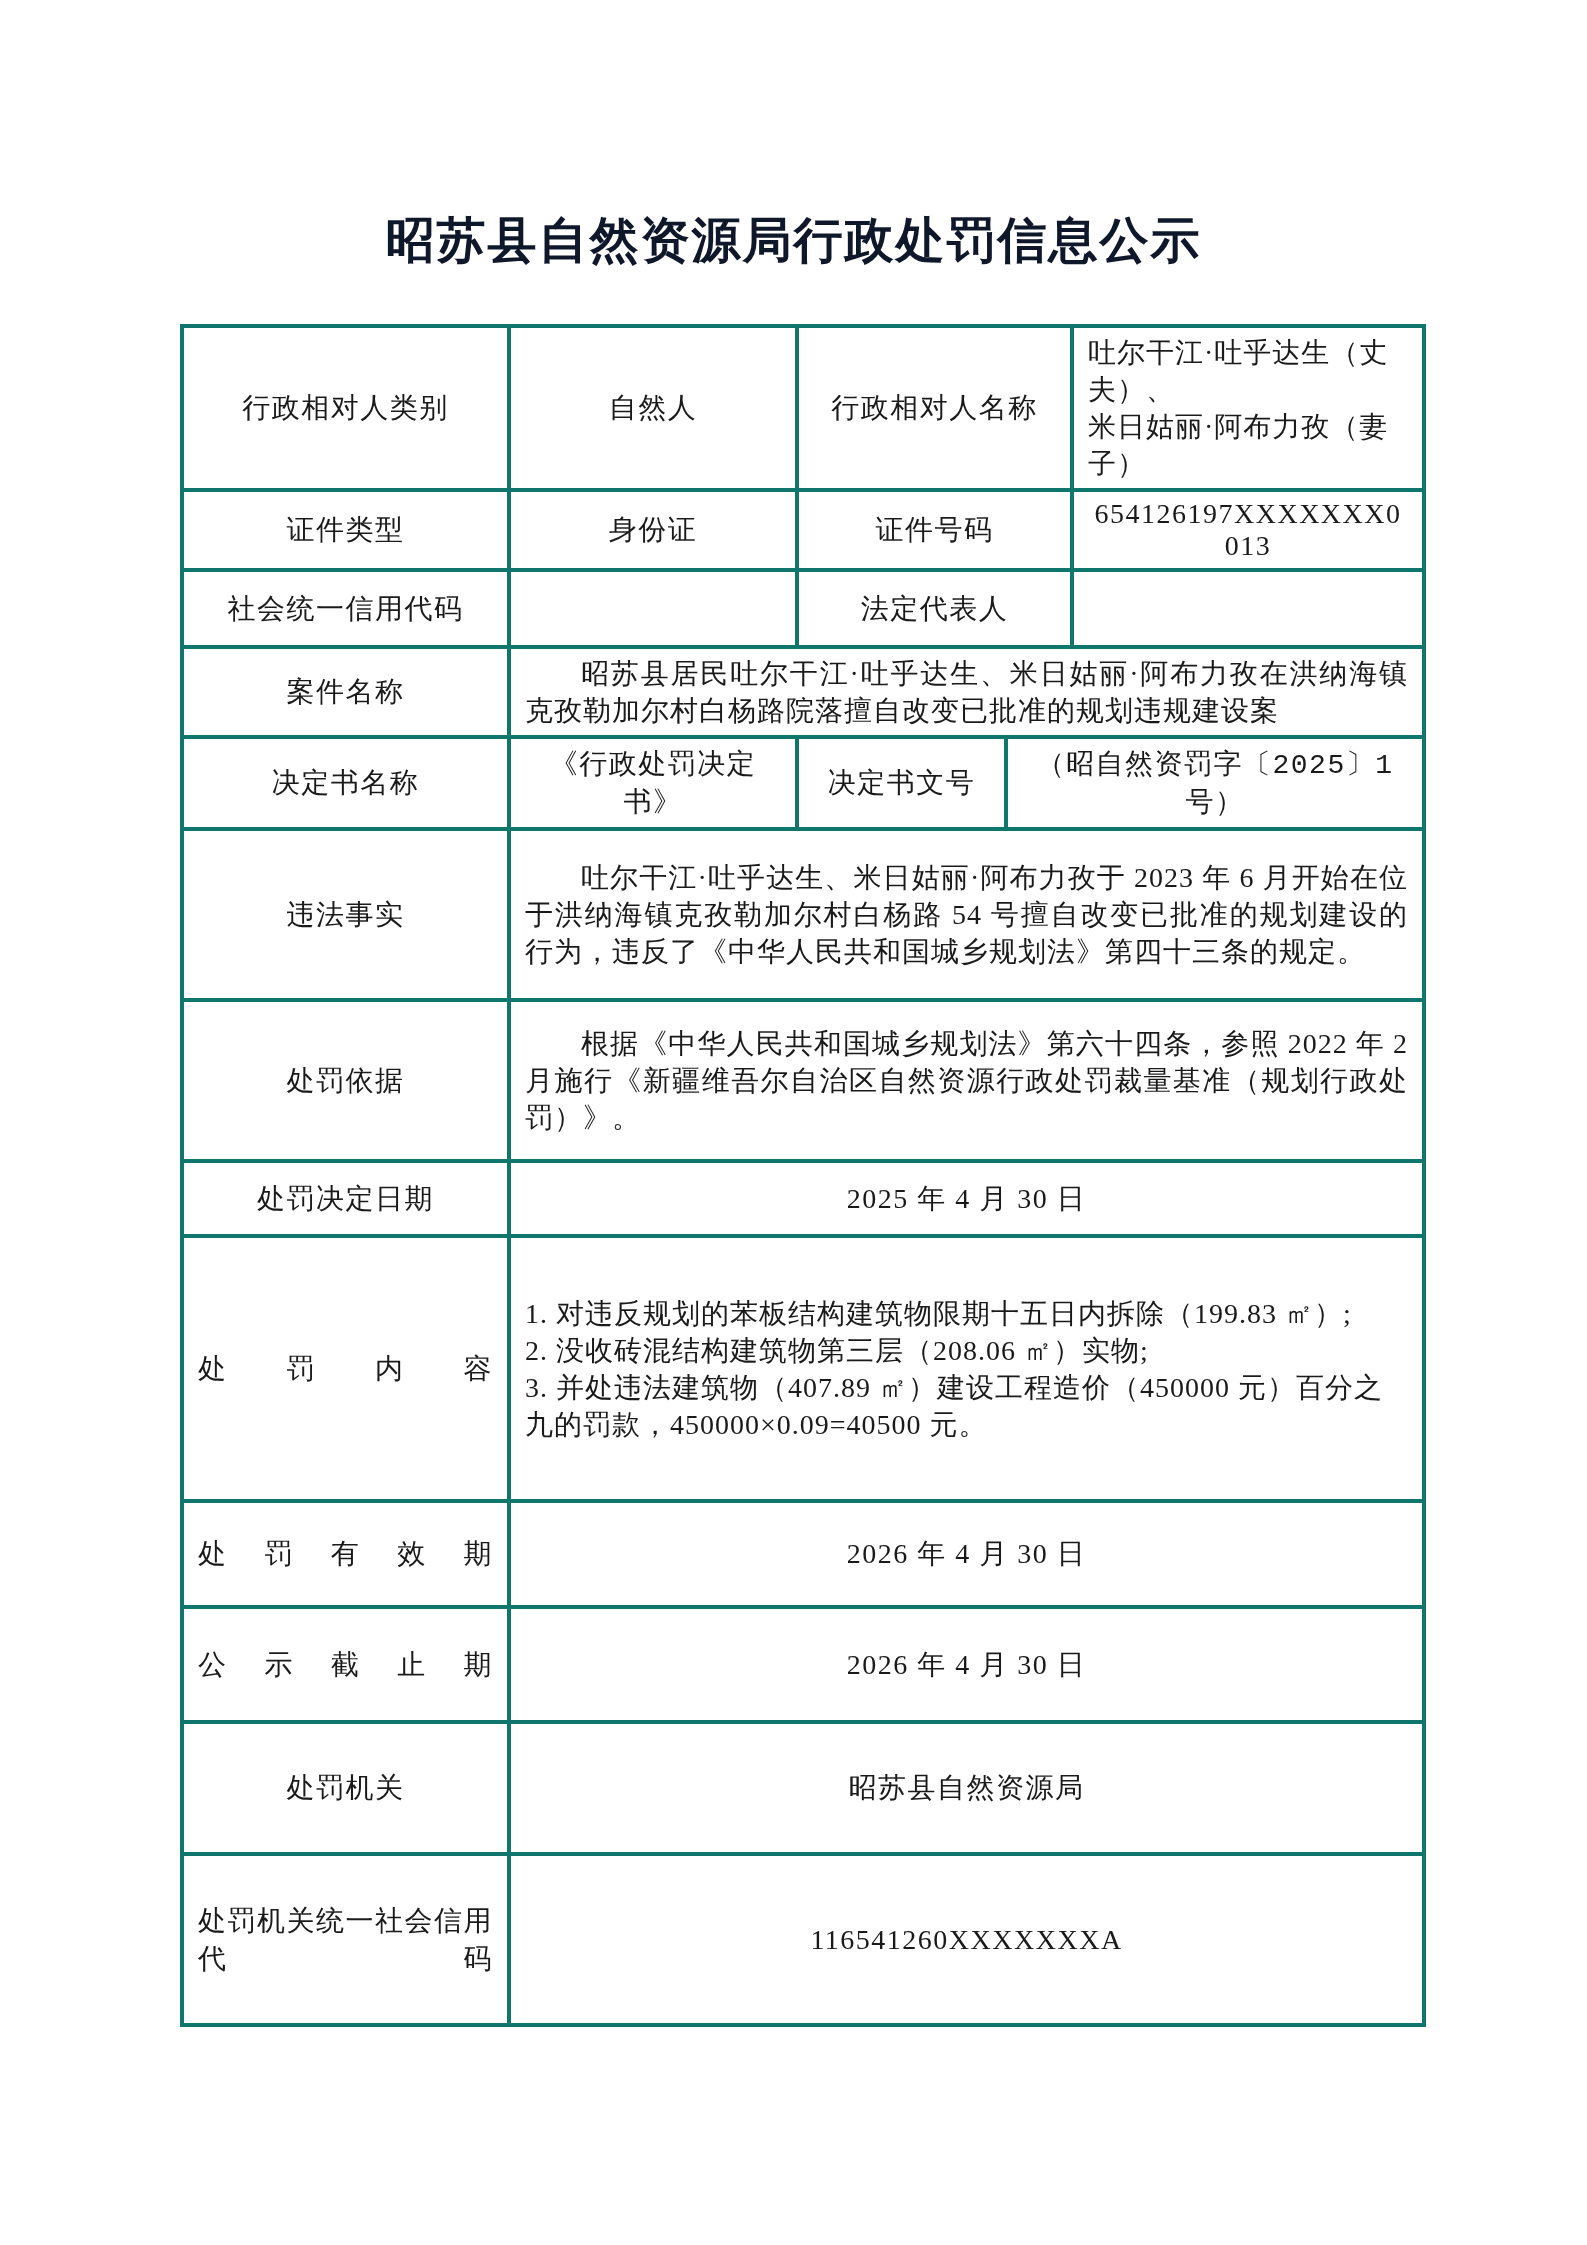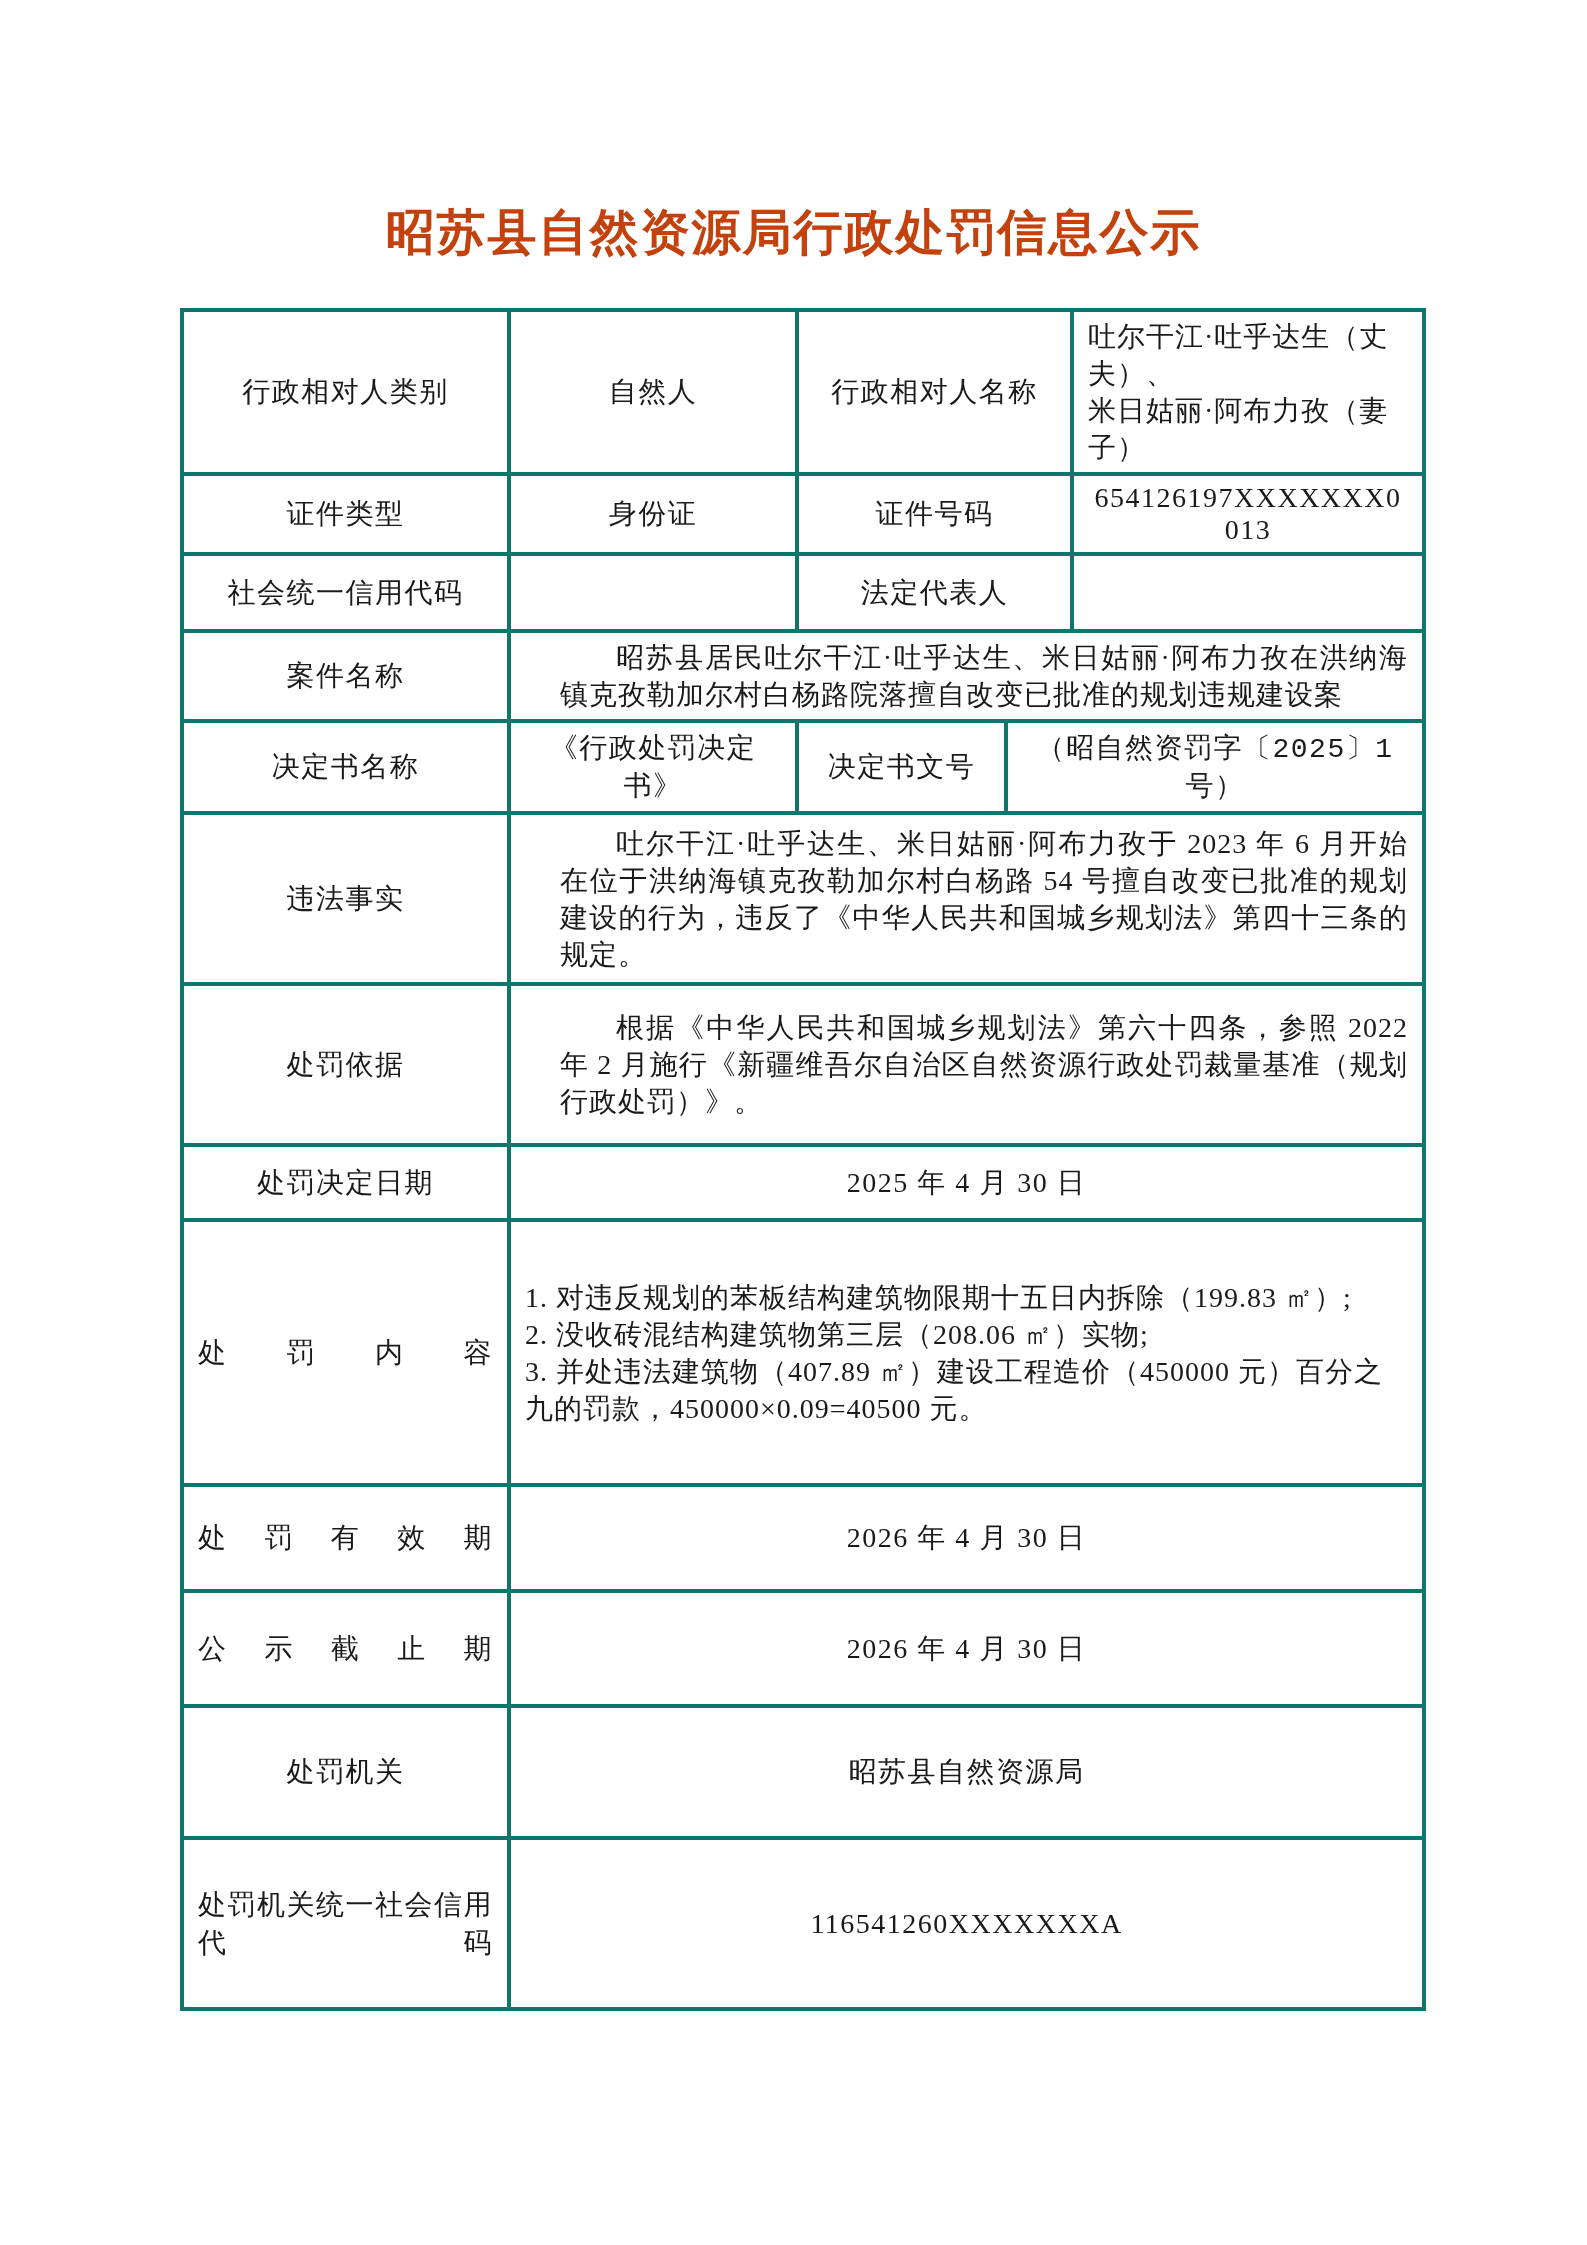--- a/index.html
+++ b/index.html
@@ -6,29 +6,29 @@
   .page{
     position:relative;
     width:1587px;
     height:2245px;
     background:#ffffff;
     font-family:"Liberation Serif","DejaVu Serif",serif;
     color:#111;
     overflow:hidden;
   }
   .doc-title{
-    margin:4px;
+    margin:12px;
     padding-top:196px;
     padding-bottom:38px;
     text-align:center;
     font-family:"Liberation Sans","DejaVu Sans",sans-serif;
     font-weight:900;
     font-size:49px;
     letter-spacing:2px;
-    color:#c2410c;
+    color:#0f172a;
   }
   table.penalty{
     margin-left:180px;
     width:1242px;
     border-collapse:collapse;
     table-layout:fixed;
   }
   table.penalty td{
     border:4px solid #0f766e;
     padding:6px 14px;
@@ -45,21 +45,20 @@
     text-align:justify;
     text-align-last:justify;
     padding-left:18px;
     padding-right:18px;
   }
   .para{
     text-align:justify;
     text-indent:2em;
     line-height:37px;
     letter-spacing:1px;
-    margin-left:35px;
   }
   .plines div{ line-height:37px; letter-spacing:1px; }
   .num{ letter-spacing:1px; font-size:30px; }
 </style>
 </head>
 <body>
 
 <div class="page">
 
   <div class="doc-title">昭苏县自然资源局行政处罚信息公示</div>

